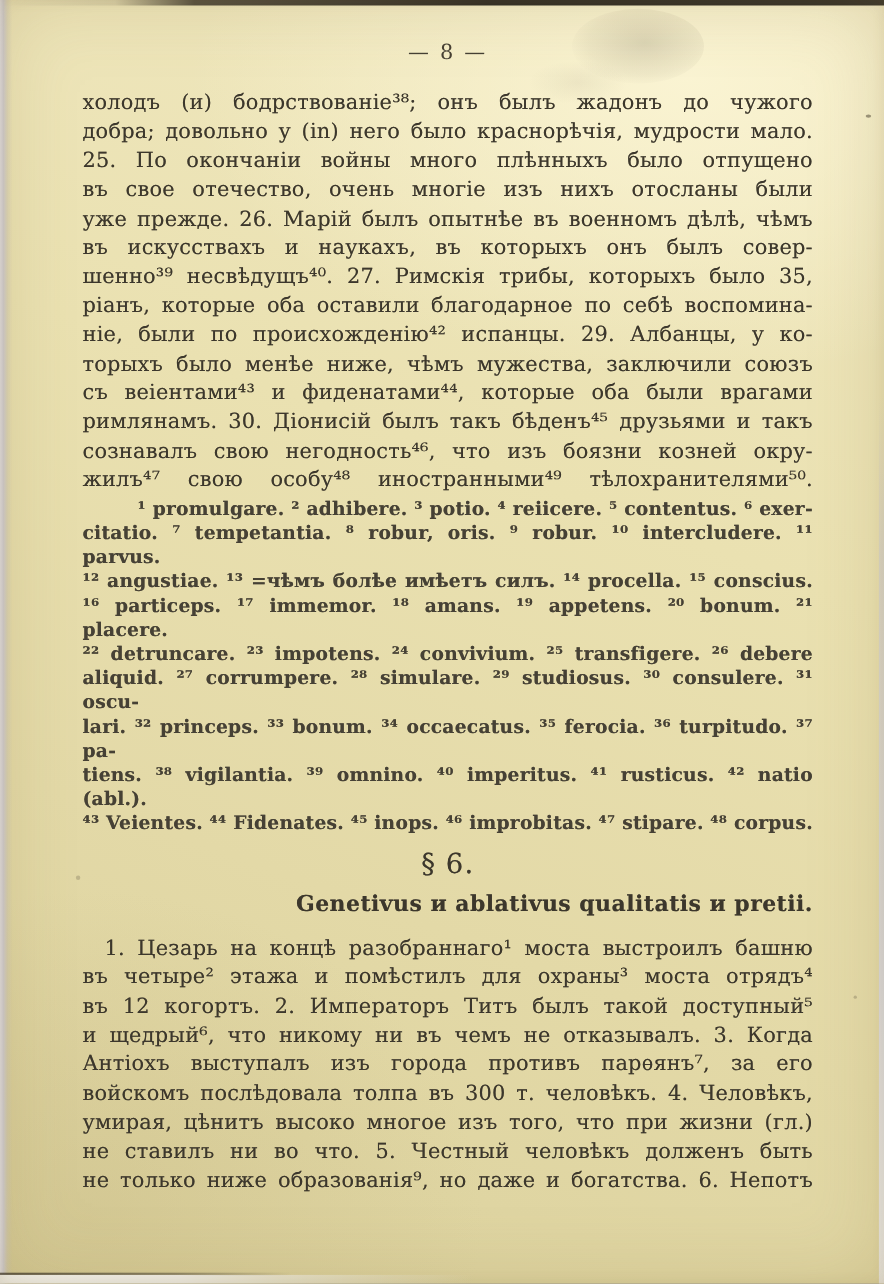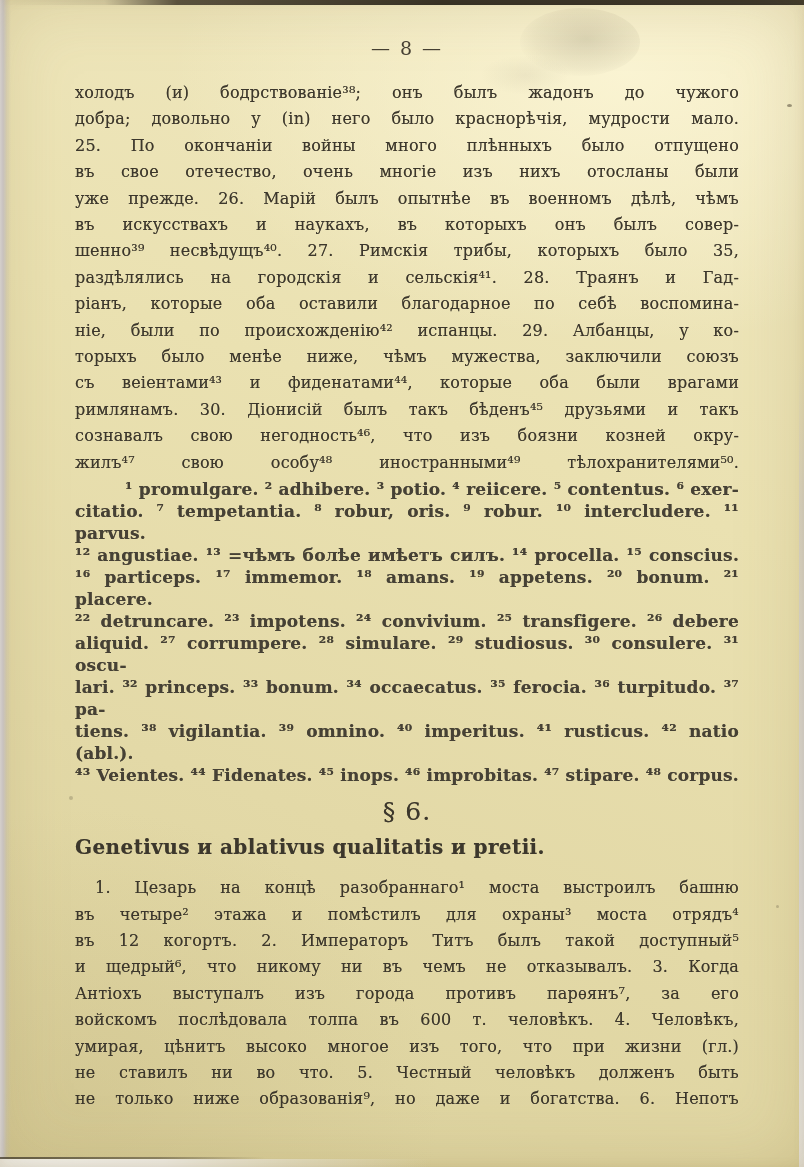--- a/index.html
+++ b/index.html
@@ -61,40 +61,40 @@
 
   
   .content {
     position: absolute; left: 75px; top: 36px; width: 664px;
     color: var(--ink, #3c372c);
   }
   .pagenum {
     text-align: center; font-size: 19px; line-height: 24px;
     letter-spacing: 2px; color: #453f33;
   }
-  .para { font-size: 16px; line-height: 26.4px; letter-spacing: 0.2px; }
+  .para { font-size: 19px; line-height: 26.4px; letter-spacing: 0.2px; }
   .para1 { margin-top: 20px; }
   .para2 { margin-top: 15px; }
   .line {
     text-align: justify; text-align-last: justify; -moz-text-align-last: justify;
     overflow: hidden; white-space: normal;
     text-shadow: 0 0 0.5px rgba(55,50,38,0.55);
   }
   .footnotes { margin-top: 2px; font-size: 17px; line-height: 22px; color: #46413500; color: #464135; font-weight: bold; }
   .footnotes .line:first-child { text-indent: 50px; }
   .footnotes .line:last-child { text-align-last: left; -moz-text-align-last: left; }
   .para2 .line:first-child { text-indent: 20px; }
   .section-heading {
     margin-top: 12px; font-size: 25px; line-height: 28px;
     text-align: center; letter-spacing: 1px;
     text-shadow: 0 0 0.5px rgba(55,50,38,0.55);
   }
   .section-subheading {
     margin-top: 9px; font-size: 20px; line-height: 25px;
-    text-align: left; font-weight: bold; letter-spacing: 0.4px;
+    text-align: right; font-weight: bold; letter-spacing: 0.4px;
     text-shadow: 0 0 0.5px rgba(55,50,38,0.5);
   }
 </style>
 </head>
 <body>
 
 <div class="page">
 
   <div class="edge-top"></div>
   <div class="edge-left"></div>
@@ -112,21 +112,20 @@
     <div class="pagenum">— 8 —</div>
 
     <div class="para para1">
         <div class="line">холодъ (и) бодрствованіе³⁸; онъ былъ жадонъ до чужого</div>
         <div class="line">добра; довольно у (in) него было краснорѣчія, мудрости мало.</div>
         <div class="line">25. По окончаніи войны много плѣнныхъ было отпущено</div>
         <div class="line">въ свое отечество, очень многіе изъ нихъ отосланы были</div>
         <div class="line">уже прежде. 26. Марій былъ опытнѣе въ военномъ дѣлѣ, чѣмъ</div>
         <div class="line">въ искусствахъ и наукахъ, въ которыхъ онъ былъ совер-</div>
         <div class="line">шенно³⁹ несвѣдущъ⁴⁰. 27. Римскія трибы, которыхъ было 35,</div>
-        <div class="line">раздѣлялись на городскія и сельскія⁴¹. 28. Траянъ и Гад-</div>
         <div class="line">ріанъ, которые оба оставили благодарное по себѣ воспомина-</div>
         <div class="line">ніе, были по происхожденію⁴² испанцы. 29. Албанцы, у ко-</div>
         <div class="line">торыхъ было менѣе ниже, чѣмъ мужества, заключили союзъ</div>
         <div class="line">съ веіентами⁴³ и фиденатами⁴⁴, которые оба были врагами</div>
         <div class="line">римлянамъ. 30. Діонисій былъ такъ бѣденъ⁴⁵ друзьями и такъ</div>
         <div class="line">сознавалъ свою негодность⁴⁶, что изъ боязни козней окру-</div>
         <div class="line">жилъ⁴⁷ свою особу⁴⁸ иностранными⁴⁹ тѣлохранителями⁵⁰.</div>
       </div>
 
     <div class="para footnotes">
@@ -144,20 +143,20 @@
     <div class="section-heading">§ 6.</div>
 
     <div class="section-subheading">Genetivus и ablativus qualitatis и pretii.</div>
 
     <div class="para para2">
         <div class="line">1. Цезарь на концѣ разобраннаго¹ моста выстроилъ башню</div>
         <div class="line">въ четыре² этажа и помѣстилъ для охраны³ моста отрядъ⁴</div>
         <div class="line">въ 12 когортъ. 2. Императоръ Титъ былъ такой доступный⁵</div>
         <div class="line">и щедрый⁶, что никому ни въ чемъ не отказывалъ. 3. Когда</div>
         <div class="line">Антіохъ выступалъ изъ города противъ парѳянъ⁷, за его</div>
-        <div class="line">войскомъ послѣдовала толпа въ 600 т. человѣкъ. 4. Человѣкъ,</div>
+        <div class="line">войскомъ послѣдовала толпа въ 300 т. человѣкъ. 4. Человѣкъ,</div>
         <div class="line">умирая, цѣнитъ высоко многое изъ того, что при жизни (гл.)</div>
         <div class="line">не ставилъ ни во что. 5. Честный человѣкъ долженъ быть</div>
         <div class="line">не только ниже образованія⁹, но даже и богатства. 6. Непотъ</div>
       </div>
 
   </div>
 </div>
 
 </body></html>

